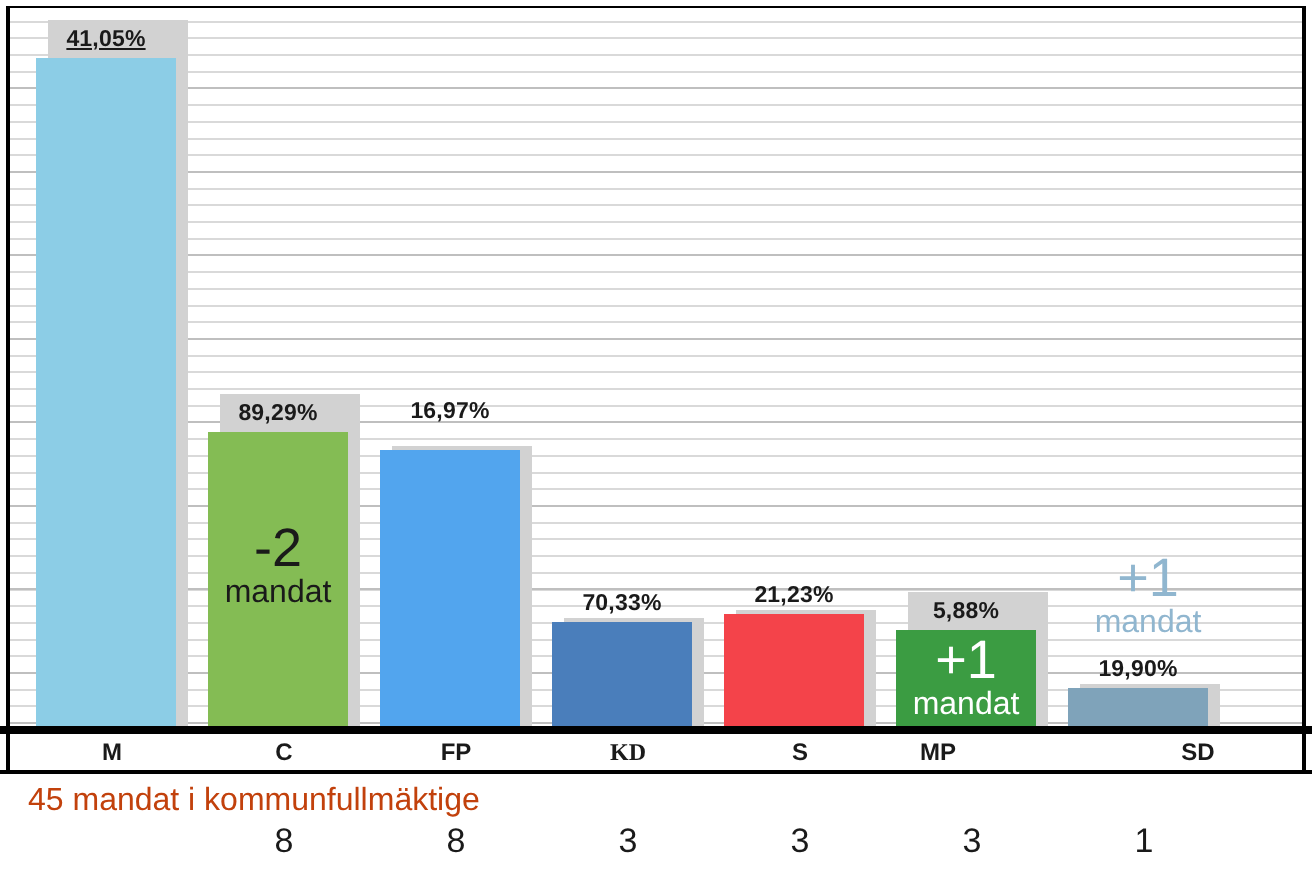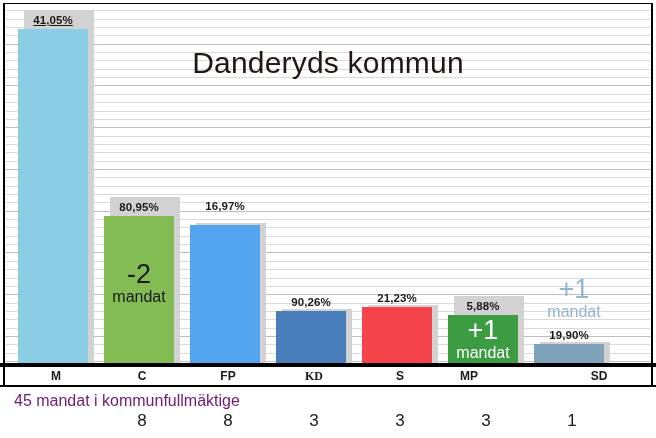--- a/index.html
+++ b/index.html
@@ -140,69 +140,68 @@
     font-size:12px;
     font-weight:bold;
     color:#1a1a1a;
   }
 
   
   .footer-note{
     position:absolute;
     left:14px;top:392px;
     font-size:16px;
-    color:#701a75;
+    color:#c2410c;
     white-space:nowrap;
   }
   .seat{
     position:absolute;
     top:411px;
     width:86px;
     text-align:center;
     font-size:17px;
     color:#1a1a1a;
   }
 </style>
 </head>
 <body>
 
 <div id="shot">
 
   <div class="plot">
     <div class="grid"></div>
     <div class="grid-major"></div>
 
-    <div class="chart-title">Danderyds kommun</div>
 
     <div id="bars-layer">
         <div class="bar-slot" style="left: 13px;">
           <div class="bar-shadow" style="height: 336px;"></div>
           <div class="pct-shadow" style="bottom: 336px;"></div>
           <div class="bar" style="height: 334px; background: rgb(140, 205, 230);"></div>
           <div class="pct" style="bottom: 337px; text-decoration: underline;">41,05%</div>
         </div>
         <div class="bar-slot" style="left: 99px;">
           <div class="bar-shadow" style="height: 149px;"></div>
           <div class="pct-shadow" style="bottom: 149px;"></div>
           <div class="bar" style="height: 147px; background: rgb(132, 188, 84);"></div>
-          <div class="pct" style="bottom: 150px;">80,95%</div>
+          <div class="pct" style="bottom: 150px;">89,29%</div>
           <div class="mandat-in" style="color: rgb(26, 26, 26); bottom: 58px;">
             <span class="num">-2</span>
             <span class="word">mandat</span>
           </div>
         </div>
         <div class="bar-slot" style="left: 185px;">
           <div class="bar-shadow" style="height: 140px;"></div>
           <div class="bar" style="height: 138px; background: rgb(82, 165, 238);"></div>
           <div class="pct" style="bottom: 151px;">16,97%</div>
         </div>
         <div class="bar-slot" style="left: 271px;">
           <div class="bar-shadow" style="height: 54px;"></div>
           <div class="bar" style="height: 52px; background: rgb(74, 126, 187);"></div>
-          <div class="pct" style="bottom: 55px;">90,26%</div>
+          <div class="pct" style="bottom: 55px;">70,33%</div>
         </div>
         <div class="bar-slot" style="left: 357px;">
           <div class="bar-shadow" style="height: 58px;"></div>
           <div class="bar" style="height: 56px; background: rgb(244, 67, 74);"></div>
           <div class="pct" style="bottom: 59px;">21,23%</div>
         </div>
         <div class="bar-slot" style="left: 443px;">
           <div class="bar-shadow" style="height: 50px;"></div>
           <div class="pct-shadow" style="bottom: 50px;"></div>
           <div class="bar" style="height: 48px; background: rgb(59, 156, 66);"></div>

